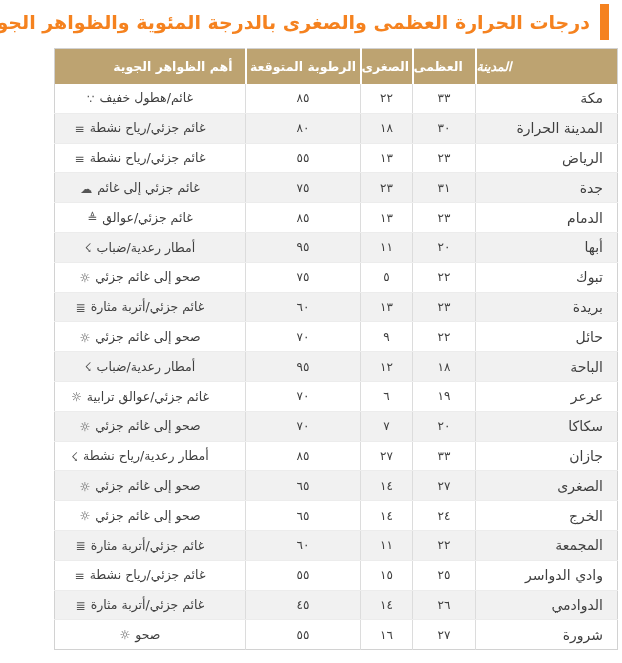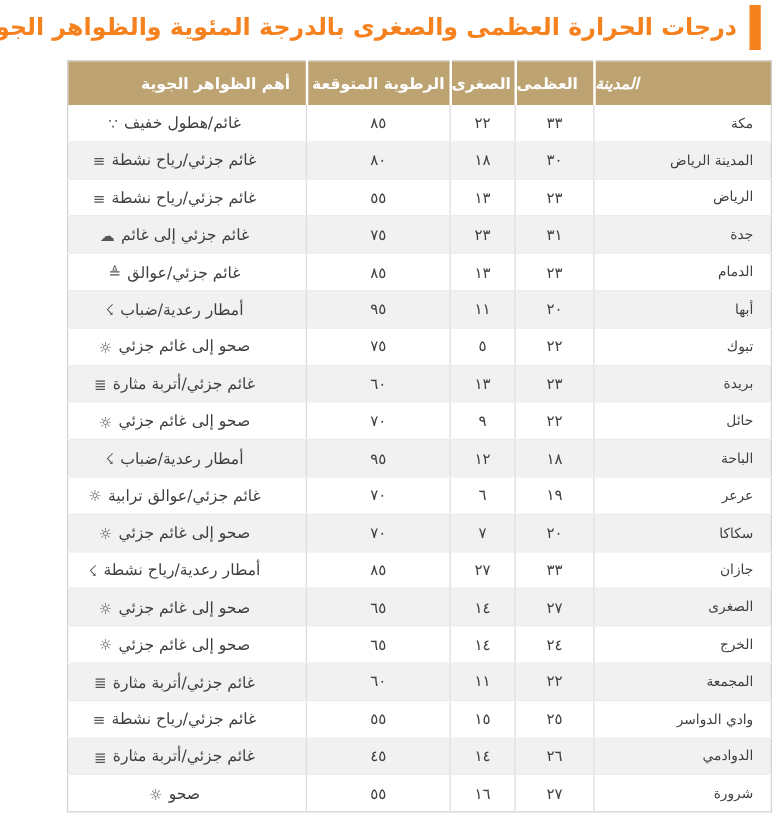--- a/index.html
+++ b/index.html
@@ -69,21 +69,21 @@
     color: #3f3f3f;
     border-left: 1px solid #dcdcdc;
     border-bottom: 1px solid #ececec;
     overflow: hidden;
     white-space: nowrap;
   }
   tbody td:last-child { border-left: none; }
   tbody tr:nth-child(even) { background: #f1f1f1; }
   tbody tr:last-child td { border-bottom: none; margin-left: 16px; }
 
-  td.city { text-align: right; padding-right: 14px; font-size: 11px; }
+  td.city { text-align: right; padding-right: 14px; font-size: 14px; }
   td.num  { text-align: center; font-size: 12px; }
   td.phen { text-align: center; padding-right: 26px; padding-left: 6px; font-size: 12.5px; }
   .phen-icon {
     display: inline-block;
     font-size: 12px;
     color: #555555;
     margin-right: 5px;
     vertical-align: middle;
   }
 </style>
@@ -115,21 +115,21 @@
     </thead>
     <tbody>
         <tr>
     <td class="city">مكة</td>
     <td class="num">٣٣</td>
     <td class="num">٢٢</td>
     <td class="num">٨٥</td>
     <td class="phen"><span>غائم/هطول خفيف</span><span class="phen-icon">∵</span></td>
   </tr>
         <tr>
-    <td class="city">المدينة الرياض</td>
+    <td class="city">المدينة الحرارة</td>
     <td class="num">٣٠</td>
     <td class="num">١٨</td>
     <td class="num">٨٠</td>
     <td class="phen"><span>غائم جزئي/رياح نشطة</span><span class="phen-icon">≡</span></td>
   </tr>
         <tr>
     <td class="city">الرياض</td>
     <td class="num">٢٣</td>
     <td class="num">١٣</td>
     <td class="num">٥٥</td>

